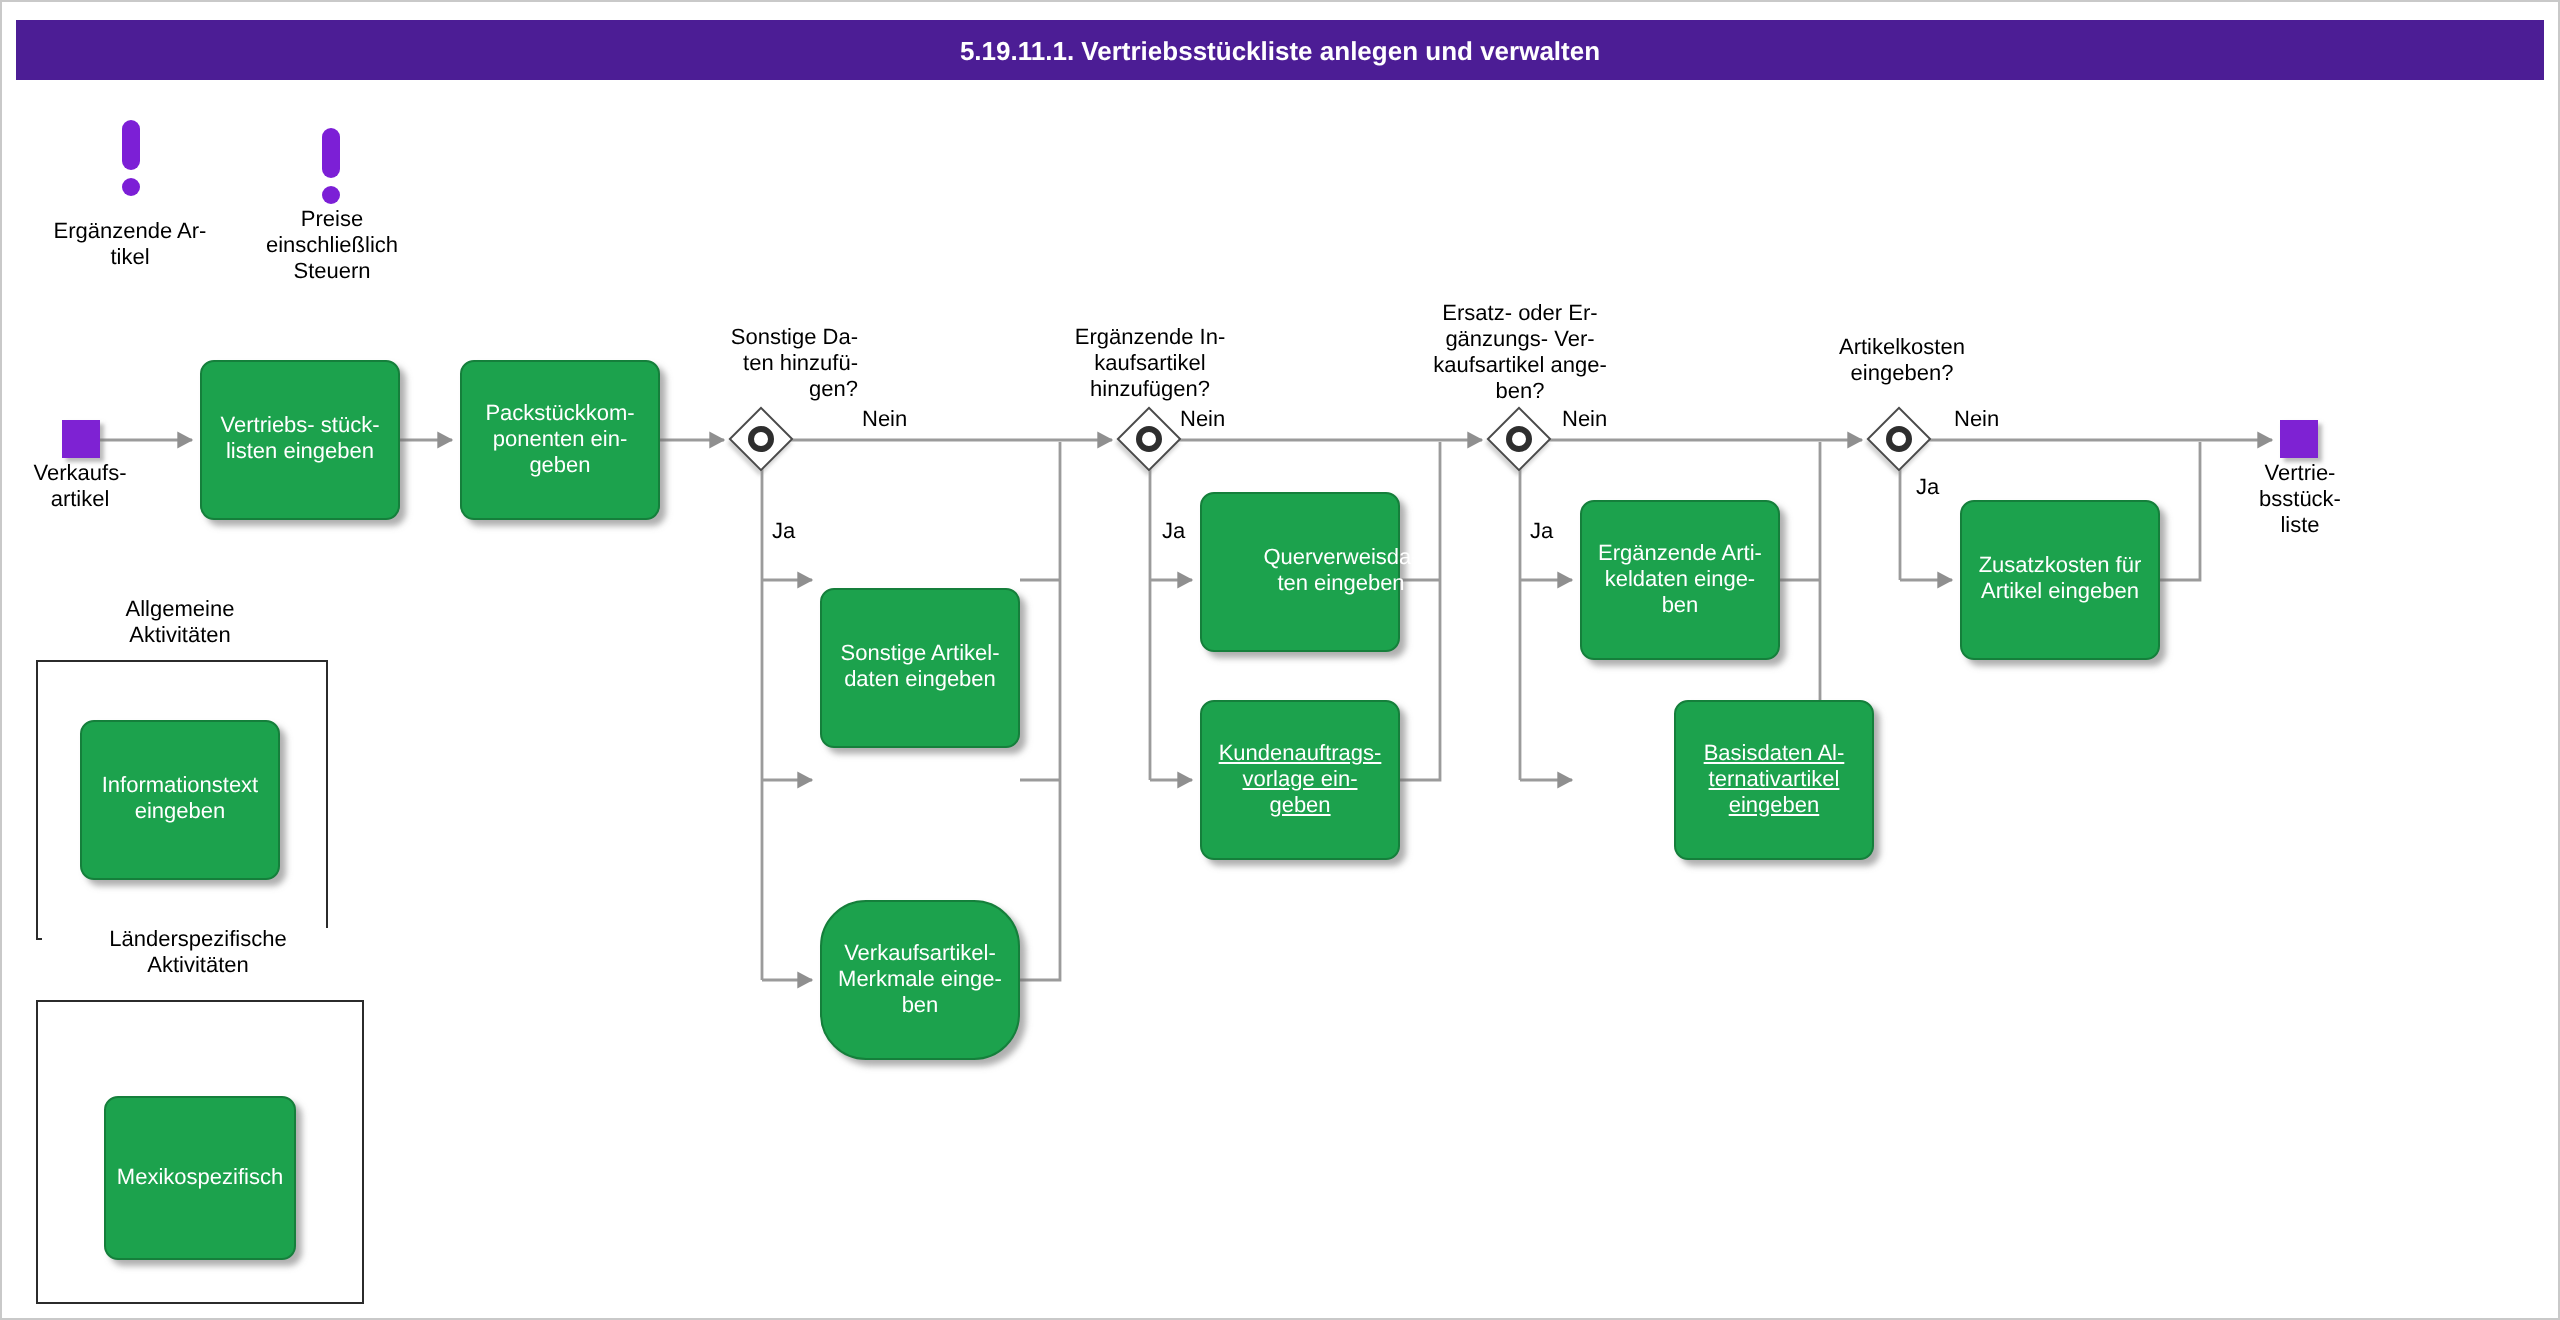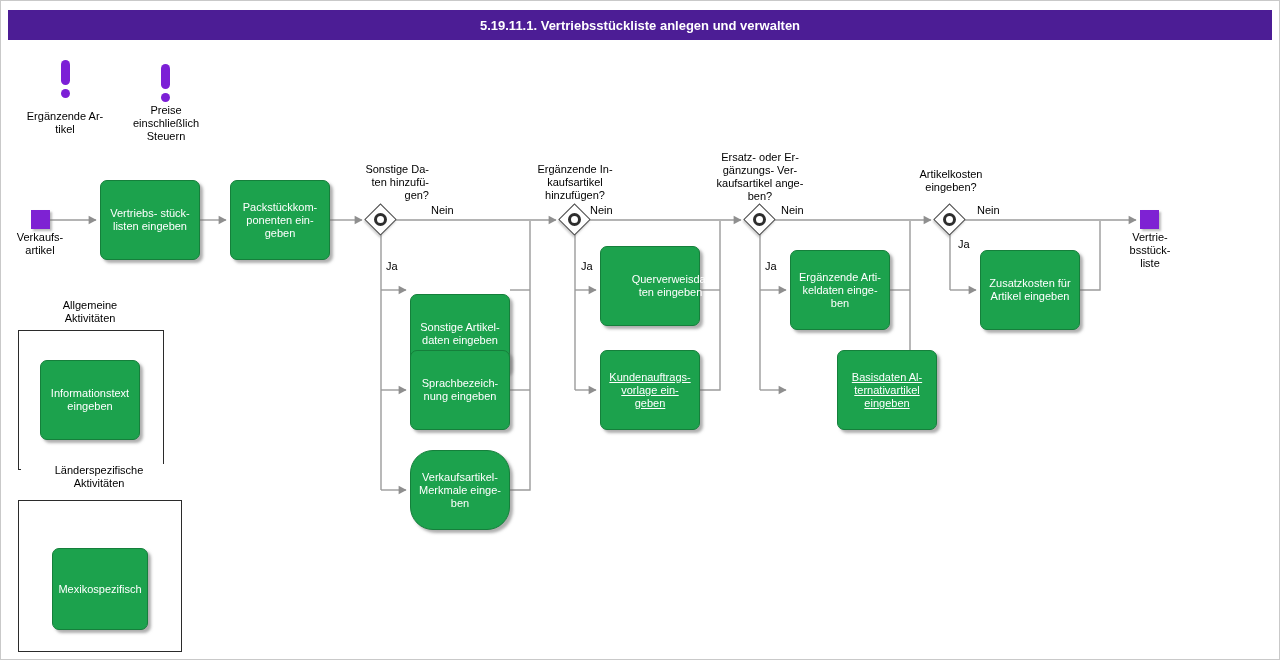--- a/index.html
+++ b/index.html
@@ -129,22 +129,20 @@
   <div class="diamond" style="left:369px; top:208px;"></div>
   <div class="gwdot" style="left:374px; top:213px;"></div>
   <div class="lbl" style="left:333px; top:163px; width:96px;text-align:right;">Sonstige Da-
 ten hinzufü-
 gen?</div>
   <div class="lbl lbl-left" style="left:431px; top:204px;">Nein</div>
   <div class="lbl lbl-left" style="left:386px; top:260px;">Ja</div>
 
   <div class="task" style="left:410px; top:250px;margin-top:44px;">Sonstige Artikel-
 daten eingeben</div>
-  <div class="task" style="left:410px; top:350px;">Sprachbezeich-
-nung eingeben</div>
   <div class="task" style="left:410px; top:450px;border-radius:23px;">Verkaufsartikel-
 Merkmale einge-
 ben</div>
 
   <div class="diamond" style="left:563px; top:208px;"></div>
   <div class="gwdot" style="left:568px; top:213px;"></div>
   <div class="lbl" style="left:525px; top:163px; width:100px;">Ergänzende In-
 kaufsartikel
 hinzufügen?</div>
   <div class="lbl lbl-left" style="left:590px; top:204px;">Nein</div>

